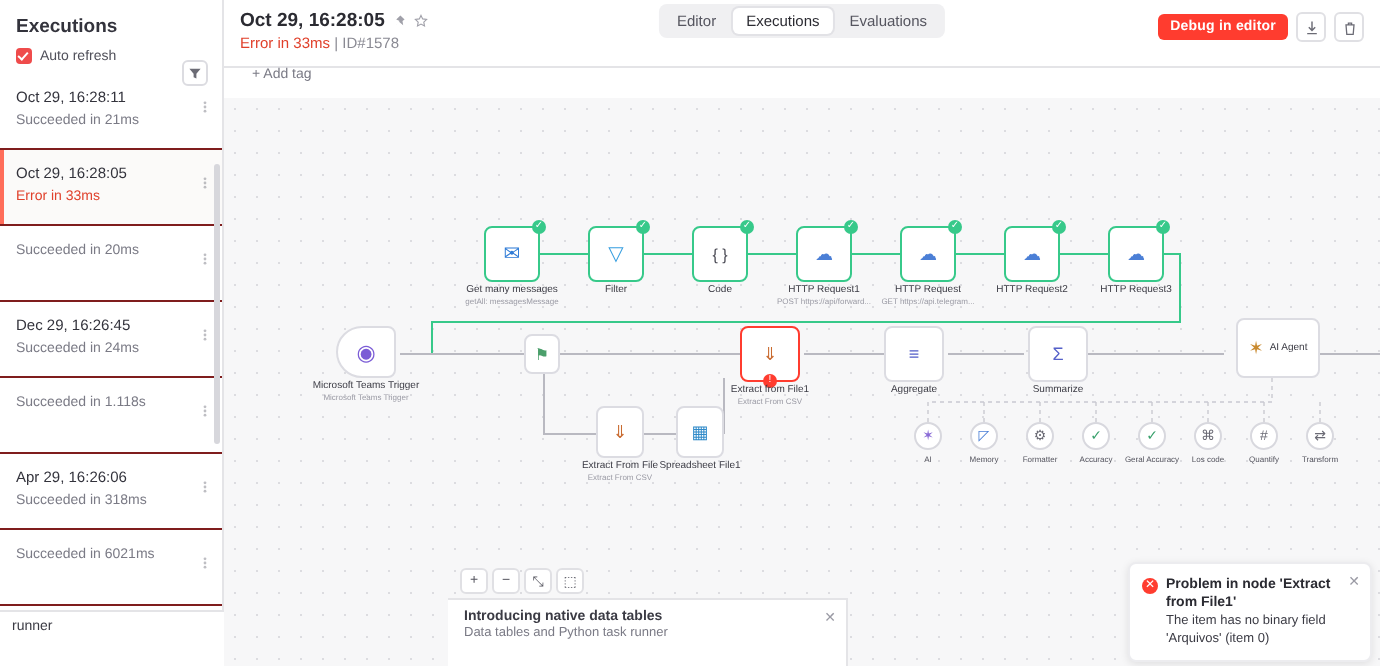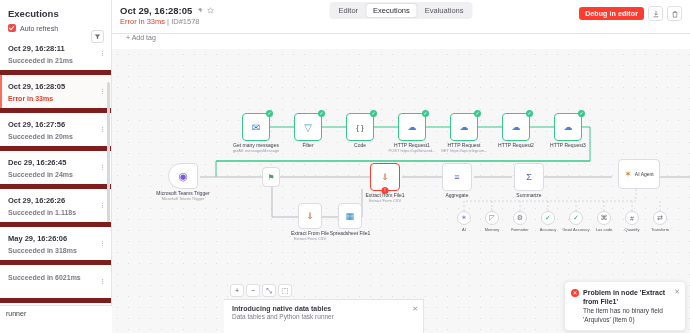--- a/index.html
+++ b/index.html
@@ -39,23 +39,22 @@
     content: "";
     position: absolute; left: 2.4px; top: 1px;
     width: 2px; height: 4px;
     border: solid #fff; border-width: 0 1.2px 1.2px 0;
     transform: rotate(42deg);
   }
   .exec-list { flex: 1; overflow: hidden; position: relative; }
   .exec-item {
     position: relative;
     padding: 6px 18px 6px 8px;
-    border-bottom: 5px solid #7f1d1d;
+    border-bottom: 1px solid #7f1d1d;
     height: 38px;
-    font-weight: bold;
   }
   .exec-item.selected { background: #fbfaf9; }
   .exec-item.selected:before {
     content: ""; position: absolute; left: 0; top: 0; bottom: 0; width: 2px;
     background: #ff6d5a;
   }
   .exec-title { font-size: 7.5px; color: #33333c; line-height: 11px; }
   .exec-sub { font-size: 7px; color: #7a7a85; line-height: 11px; margin-top: 1px; }
   .exec-sub.err { color: #e0402b; }
   .exec-icons {
@@ -222,21 +221,20 @@
         <div class="exec-sub err">Error in 33ms</div>
         <div class="exec-icons">
           <svg class="mini-ico" viewBox="0 0 10 10">
               <circle cx="5" cy="2" r="1" fill="#8a8a93"></circle>
               <circle cx="5" cy="5" r="1" fill="#8a8a93"></circle>
               <circle cx="5" cy="8" r="1" fill="#8a8a93"></circle>
             </svg>
         </div>
       </div>
       <div class="exec-item">
-        <div class="exec-title">Oct 29, 16:27:56</div>
         <div class="exec-sub">Succeeded in 20ms</div>
         <div class="exec-icons">
           <svg class="mini-ico" viewBox="0 0 10 10">
               <circle cx="5" cy="2" r="1" fill="#8a8a93"></circle>
               <circle cx="5" cy="5" r="1" fill="#8a8a93"></circle>
               <circle cx="5" cy="8" r="1" fill="#8a8a93"></circle>
             </svg>
         </div>
       </div>
       <div class="exec-item">
@@ -244,32 +242,31 @@
         <div class="exec-sub">Succeeded in 24ms</div>
         <div class="exec-icons">
           <svg class="mini-ico" viewBox="0 0 10 10">
               <circle cx="5" cy="2" r="1" fill="#8a8a93"></circle>
               <circle cx="5" cy="5" r="1" fill="#8a8a93"></circle>
               <circle cx="5" cy="8" r="1" fill="#8a8a93"></circle>
             </svg>
         </div>
       </div>
       <div class="exec-item">
-        <div class="exec-title">Oct 29, 16:26:26</div>
         <div class="exec-sub">Succeeded in 1.118s</div>
         <div class="exec-icons">
           <svg class="mini-ico" viewBox="0 0 10 10">
               <circle cx="5" cy="2" r="1" fill="#8a8a93"></circle>
               <circle cx="5" cy="5" r="1" fill="#8a8a93"></circle>
               <circle cx="5" cy="8" r="1" fill="#8a8a93"></circle>
             </svg>
         </div>
       </div>
       <div class="exec-item">
-        <div class="exec-title">May 29, 16:26:06</div>
+        <div class="exec-title">Apr 29, 16:26:06</div>
         <div class="exec-sub">Succeeded in 318ms</div>
         <div class="exec-icons">
           <svg class="mini-ico" viewBox="0 0 10 10">
               <circle cx="5" cy="2" r="1" fill="#8a8a93"></circle>
               <circle cx="5" cy="5" r="1" fill="#8a8a93"></circle>
               <circle cx="5" cy="8" r="1" fill="#8a8a93"></circle>
             </svg>
         </div>
       </div>
       <div class="exec-item">

